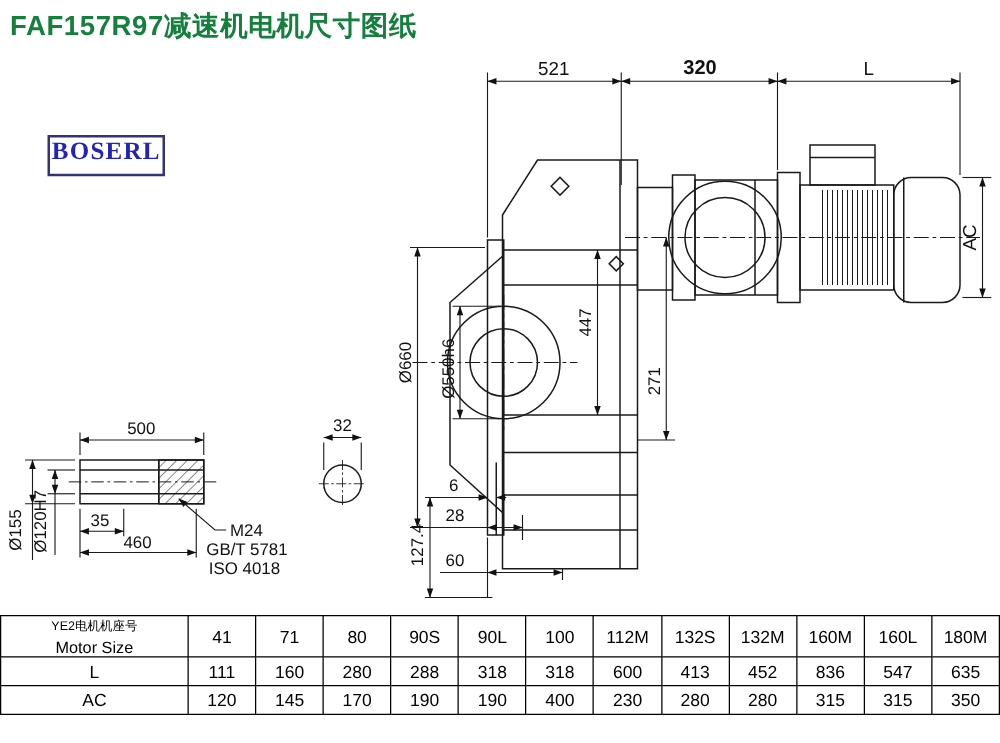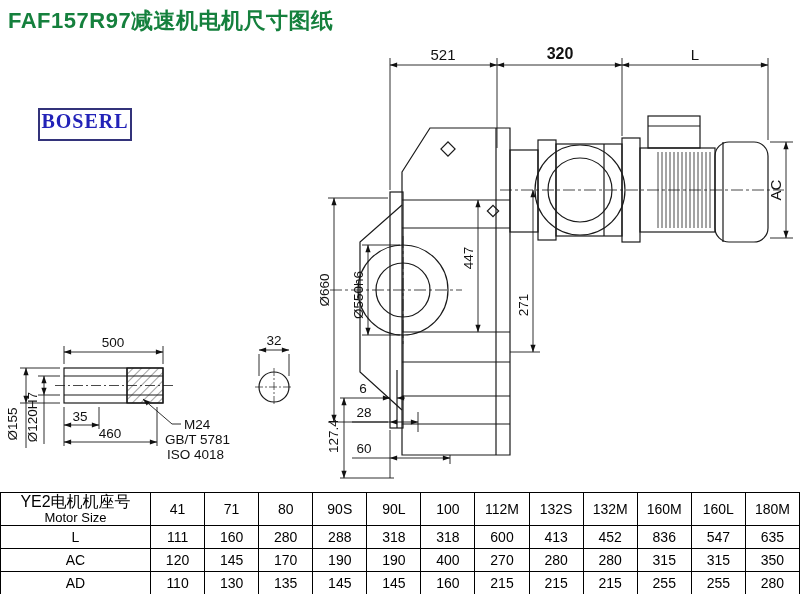--- a/index.html
+++ b/index.html
@@ -18,21 +18,21 @@
 
   svg.drawing { position:absolute; left:0; top:0; }
 
   .dim-table { position:absolute; left:0; top:492px; width:800px; background:#fff;
                border-collapse:collapse; table-layout:fixed; }
   .dim-table th, .dim-table td { border:1px solid #000; text-align:center;
                font-weight:normal; font-size:14px; color:#000; padding:0;
                height:23px; overflow:hidden; white-space:nowrap; }
   .dim-table thead th { height:33px; }
   .dim-table .label-col { width:150px; }
-  .hdr-cn { font-size:16px; line-height:16px; }
+  .hdr-cn { font-size:10px; line-height:16px; }
   .hdr-en { font-size:13px; line-height:15px; }
 </style>
 </head>
 <body>
 
 <div class="page">
 
   <h1 class="title">FAF157R97减速机电机尺寸图纸</h1>
 
   <div class="logo">
@@ -248,38 +248,23 @@
           <td>635</td>
         </tr>
         <tr>
           <td class="label-col">AC</td>
           <td>120</td>
           <td>145</td>
           <td>170</td>
           <td>190</td>
           <td>190</td>
           <td>400</td>
-          <td>270</td>
+          <td>230</td>
           <td>280</td>
           <td>280</td>
           <td>315</td>
           <td>315</td>
           <td>350</td>
         </tr>
-        <tr>
-          <td class="label-col">AD</td>
-          <td>110</td>
-          <td>130</td>
-          <td>135</td>
-          <td>145</td>
-          <td>145</td>
-          <td>160</td>
-          <td>215</td>
-          <td>215</td>
-          <td>215</td>
-          <td>255</td>
-          <td>255</td>
-          <td>280</td>
-        </tr>
       </tbody>
   </table>
 
 </div>
 
 </body></html>

